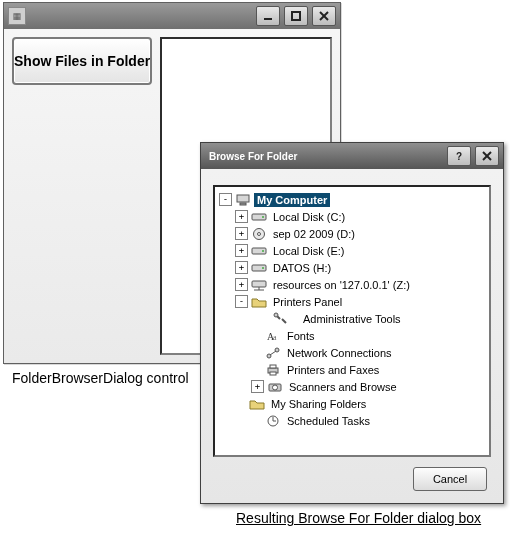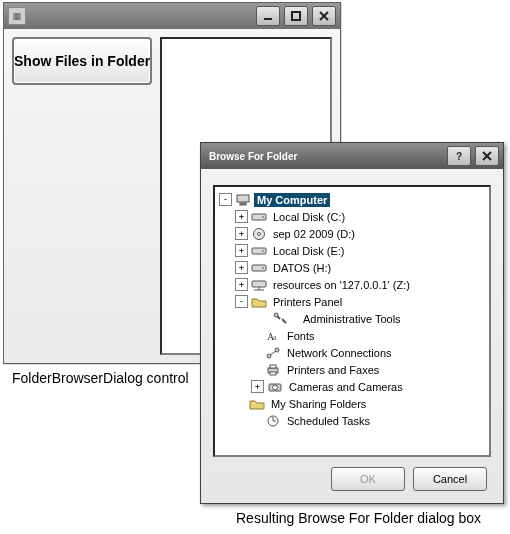--- a/index.html
+++ b/index.html
@@ -327,21 +327,21 @@
           <span class="nodelabel">Printers and Faxes</span>
         </div>
         <div class="node" style="padding-left: 34px;">
           <div class="toggle">+</div>
           <span class="nicon">
             <svg viewBox="0 0 16 14">
               <rect x="2" y="4" width="12" height="7" rx="1" fill="#ccc" stroke="#555"></rect>
               <circle cx="8" cy="7.5" r="2.5" fill="#fff" stroke="#555"></circle>
             </svg>
           </span>
-          <span class="nodelabel">Cameras and Cameras</span>
+          <span class="nodelabel">Scanners and Browse</span>
         </div>
         <div class="node" style="padding-left: 18px;">
           <div class="toggle empty"></div>
           <span class="nicon">
             <svg viewBox="0 0 16 14">
               <path d="M1 4 h5 l2 2 h7 v6 h-14 z" fill="#e8d27a" stroke="#8a7a2a"></path>
             </svg>
           </span>
           <span class="nodelabel">My Sharing Folders</span>
         </div>
@@ -350,19 +350,18 @@
           <span class="nicon">
             <svg viewBox="0 0 16 14">
               <circle cx="8" cy="7" r="5" fill="#fff" stroke="#555"></circle>
               <path d="M8 7 V3 M8 7 H11" stroke="#555"></path>
             </svg>
           </span>
           <span class="nodelabel">Scheduled Tasks</span>
         </div>
       </div>
     <div class="button-row">
-      <div class="dlgbtn disabled">OK</div>
       <div class="dlgbtn">Cancel</div>
     </div>
   </div>
 </div>
 
-<div class="caption-label" style="left:236px; top:510px;">Resulting Browse For Folder dialog box</div>
+<div class="caption-label" style="left:236px; top:510px;text-decoration:underline;">Resulting Browse For Folder dialog box</div>
 
 </body></html>

